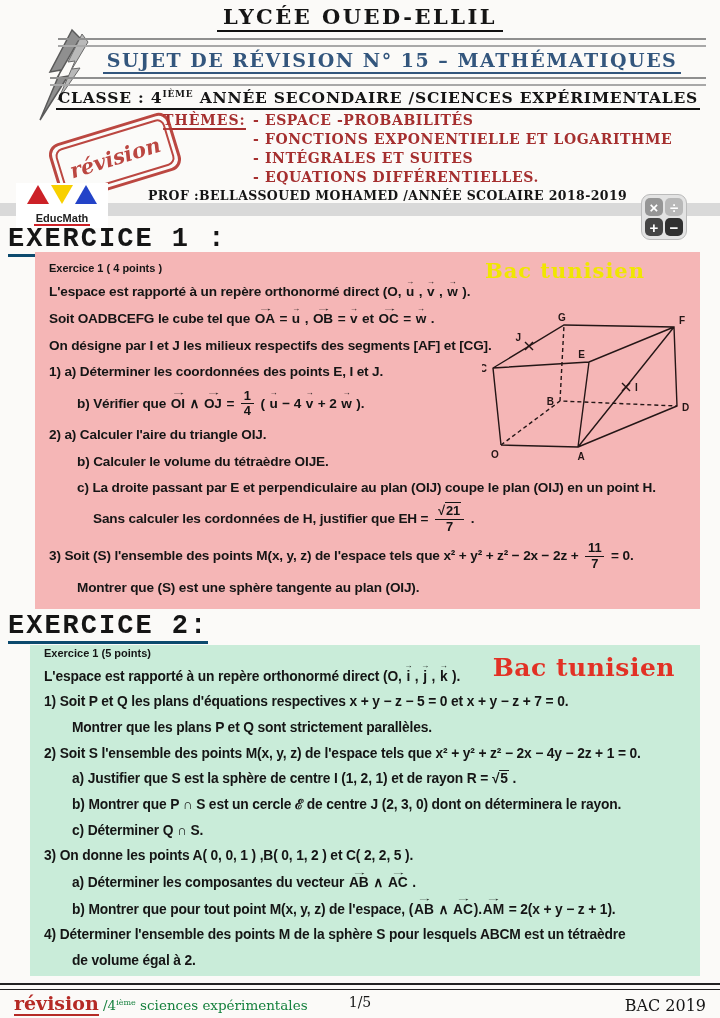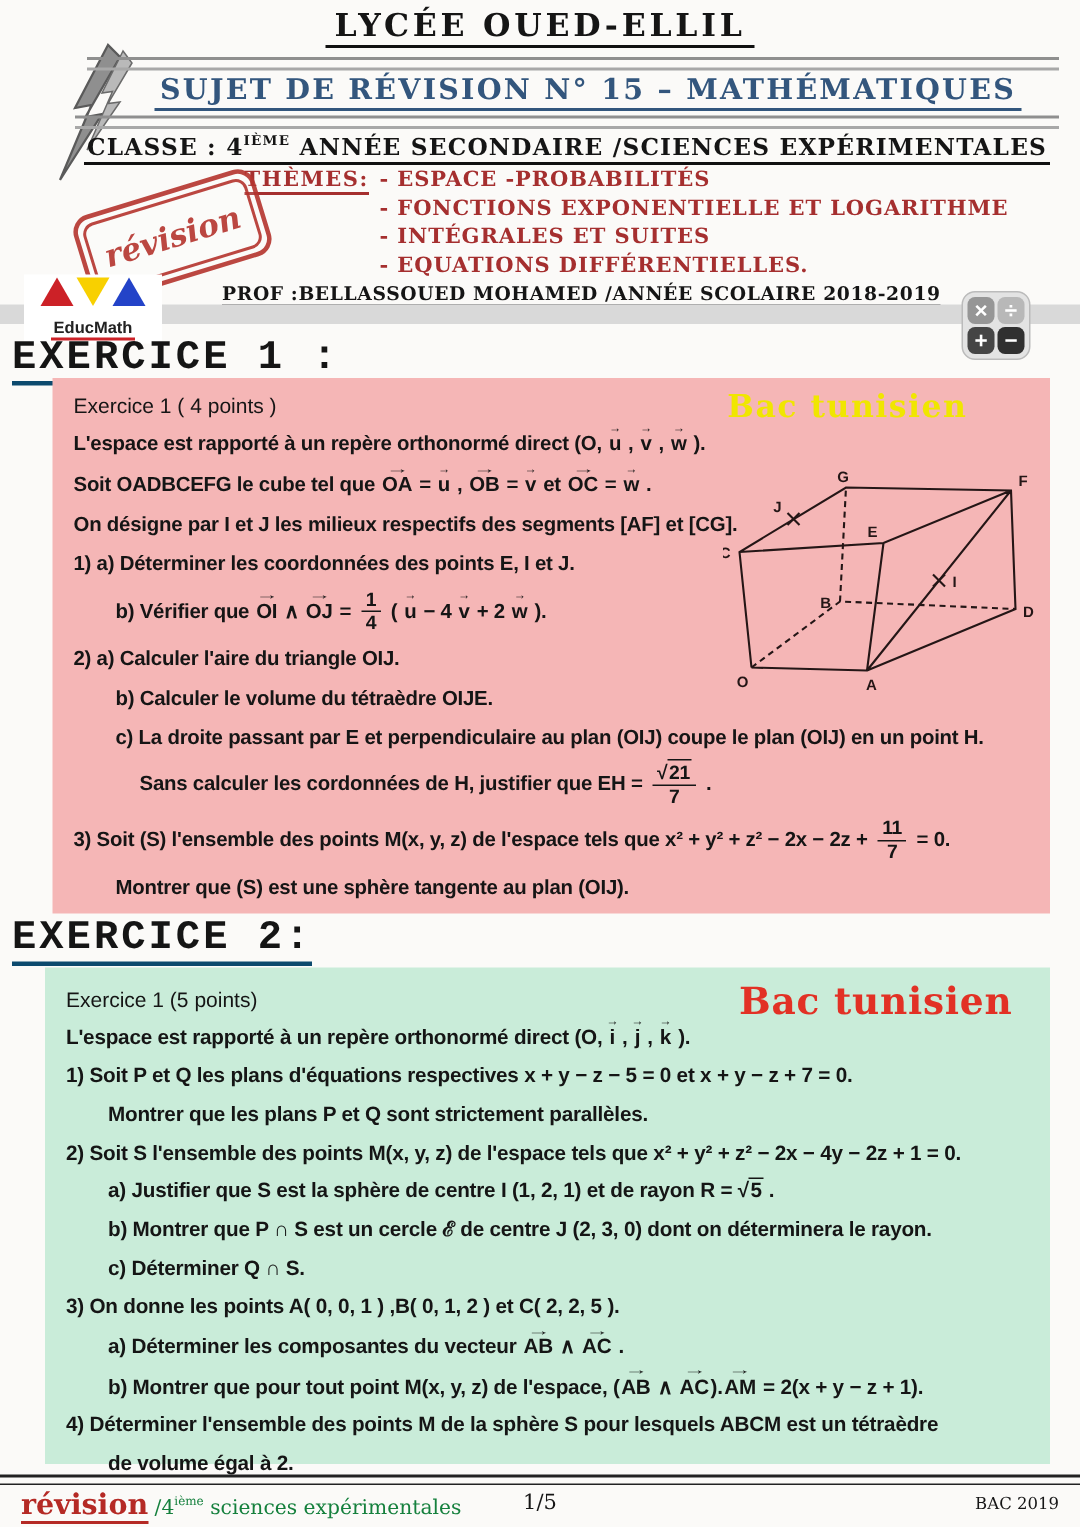--- a/index.html
+++ b/index.html
@@ -54,22 +54,22 @@
 
   
   .ex-heading{position:absolute;left:8px;font-family:Liberation Mono, monospace;font-weight:700;
               font-size:27px;letter-spacing:2px;border-bottom:3px solid #0c4a6e;padding-bottom:0px;white-space:nowrap;}
   #exh1{top:224px;}
   #exh2{top:611px;}
 
   
   .exbox{position:absolute;box-sizing:border-box;}
   #ex1-box{left:35px;top:252px;width:665px;height:357px;background:var(--pink,#f5b6b6);padding-top:8px;}
-  #ex2-box{left:30px;top:645px;width:670px;height:331px;background:var(--green,#c9ecd9);padding-top:11px;}
-  .ex-title{font-weight:400;font-size:14px;padding:2px 14px 4px;}
+  #ex2-box{left:30px;top:645px;width:670px;height:331px;background:var(--green,#c9ecd9);padding-top:0;}
+  .ex-title{font-weight:700;font-size:11px;padding:2px 14px 4px;}
   .badge{position:absolute;font-family:"DejaVu Serif","Liberation Serif",serif;font-weight:700;white-space:nowrap;}
   #badge1{right:55px;top:6px;color:var(--badge-yellow,#f0e600);font-size:21px;letter-spacing:1px;}
   #badge2{right:25px;top:8px;color:var(--badge-red,#e23125);font-size:25px;letter-spacing:.5px;}
 
   .mline{font-size:13.6px;font-weight:700;letter-spacing:-0.15px;line-height:1.5;padding:3px 10px 3px 14px;
          white-space:nowrap;}
   #ex2-box .mline{padding-top:2.5px;padding-bottom:2.5px;font-size:13.8px;}
   .ind2{padding-left:42px !important;}
   .ind3{padding-left:58px !important;}
 
@@ -90,21 +90,21 @@
   
   .footer-line{position:absolute;top:983px;left:0;right:0;height:4px;border-top:2px solid #222;border-bottom:1.5px solid #222;}
   .footer{position:absolute;top:992px;left:14px;right:14px;height:24px;}
   .f-left{position:absolute;left:0;top:0;white-space:nowrap;}
   .f-stamp{font-family:"DejaVu Serif","Liberation Serif",serif;font-weight:700;font-size:19px;
            color:var(--footer-red,#b52a25);border-bottom:2px solid var(--footer-red,#b52a25);}
   .f-class{font-family:"DejaVu Serif","Liberation Serif",serif;font-size:13.5px;color:#15803d;}
   .f-class sup{font-size:8px;}
   .f-page{position:absolute;left:0;right:0;top:2px;text-align:center;
           font-family:"DejaVu Serif","Liberation Serif",serif;font-size:14px;}
-  .f-right{position:absolute;right:0;top:4px;font-family:"DejaVu Serif","Liberation Serif",serif;font-size:11px;}
+  .f-right{position:absolute;right:0;top:4px;font-family:"DejaVu Serif","Liberation Serif",serif;font-size:16px;}
 
   .bolt{position:absolute;left:28px;top:28px;}
 </style>
 </head>
 <body>
 
 <div id="page">
 
   <div class="school">
     <span>LYCÉE OUED-ELLIL</span>

